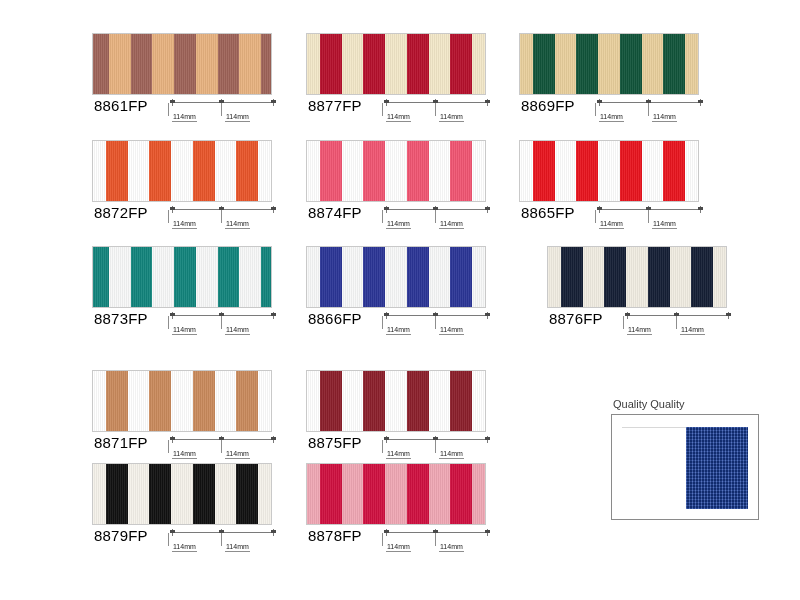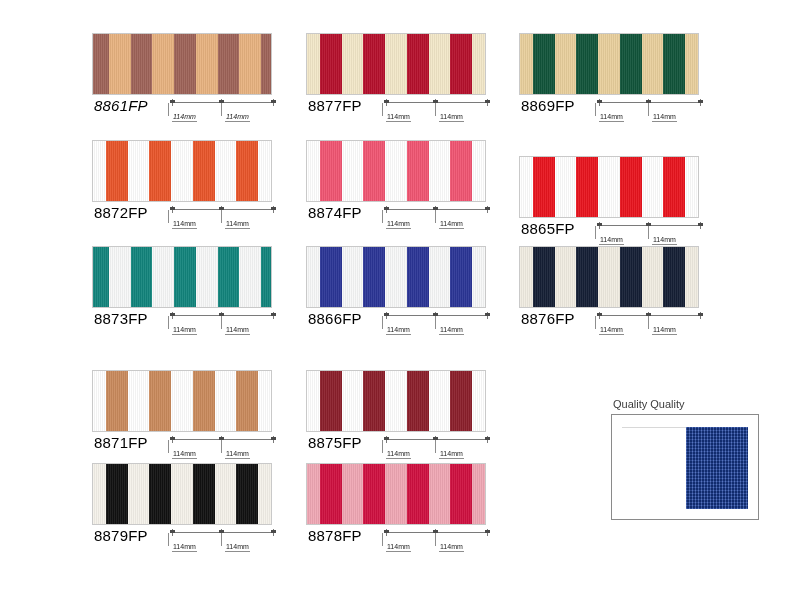--- a/index.html
+++ b/index.html
@@ -171,21 +171,21 @@
     top: 12px;
     width: 66px;
     height: 1px;
     background: #d8d8d8;
   }
 </style>
 </head>
 <body>
 
 <div id="catalog">
-    <div class="swatch-card" style="left: 92px; top: 33px; font-style: italic;">
+    <div class="swatch-card" style="left: 92px; top: 33px;">
       <div class="swatch-fabric">
         <div class="stripe" style="background: rgb(158, 99, 88); width: 16px;"></div>
         <div class="stripe" style="background: rgb(231, 178, 127); width: 22px;"></div>
         <div class="stripe" style="background: rgb(158, 99, 88); width: 22px;"></div>
         <div class="stripe" style="background: rgb(231, 178, 127); width: 22px;"></div>
         <div class="stripe" style="background: rgb(158, 99, 88); width: 22px;"></div>
         <div class="stripe" style="background: rgb(231, 178, 127); width: 22px;"></div>
         <div class="stripe" style="background: rgb(158, 99, 88); width: 22px;"></div>
         <div class="stripe" style="background: rgb(231, 178, 127); width: 22px;"></div>
         <div class="stripe" style="background: rgb(158, 99, 88); width: 10px;"></div>
@@ -306,21 +306,21 @@
         <div class="tick" style="left: 51px;"></div>
         <div class="tick-cap" style="left: 49px;"></div>
         <div class="tick" style="left: 103px;"></div>
         <div class="tick-cap" style="left: 101px;"></div>
         <div class="leader" style="left: -2px;"></div>
         <div class="dim-label" style="left: 2px;">114mm</div>
         <div class="leader" style="left: 51px;"></div>
         <div class="dim-label" style="left: 55px;">114mm</div>
       </div>
     </div>
-    <div class="swatch-card" style="left: 519px; top: 156px;">
+    <div class="swatch-card" style="left: 519px; top: 140px;">
       <div class="swatch-fabric">
         <div class="stripe" style="background: rgb(255, 255, 255); width: 13px;"></div>
         <div class="stripe" style="background: rgb(232, 20, 30); width: 22px;"></div>
         <div class="stripe" style="background: rgb(255, 255, 255); width: 22px;"></div>
         <div class="stripe" style="background: rgb(232, 20, 30); width: 22px;"></div>
         <div class="stripe" style="background: rgb(255, 255, 255); width: 22px;"></div>
         <div class="stripe" style="background: rgb(232, 20, 30); width: 22px;"></div>
         <div class="stripe" style="background: rgb(255, 255, 255); width: 22px;"></div>
         <div class="stripe" style="background: rgb(232, 20, 30); width: 22px;"></div>
         <div class="stripe" style="background: rgb(255, 255, 255); width: 13px;"></div>
@@ -387,21 +387,21 @@
         <div class="tick" style="left: 51px;"></div>
         <div class="tick-cap" style="left: 49px;"></div>
         <div class="tick" style="left: 103px;"></div>
         <div class="tick-cap" style="left: 101px;"></div>
         <div class="leader" style="left: -2px;"></div>
         <div class="dim-label" style="left: 2px;">114mm</div>
         <div class="leader" style="left: 51px;"></div>
         <div class="dim-label" style="left: 55px;">114mm</div>
       </div>
     </div>
-    <div class="swatch-card" style="left: 519px; top: 246px;">
+    <div class="swatch-card" style="left: 547px; top: 246px;">
       <div class="swatch-fabric">
         <div class="stripe" style="background: rgb(240, 236, 225); width: 13px;"></div>
         <div class="stripe" style="background: rgb(21, 31, 53); width: 22px;"></div>
         <div class="stripe" style="background: rgb(240, 236, 225); width: 22px;"></div>
         <div class="stripe" style="background: rgb(21, 31, 53); width: 22px;"></div>
         <div class="stripe" style="background: rgb(240, 236, 225); width: 22px;"></div>
         <div class="stripe" style="background: rgb(21, 31, 53); width: 22px;"></div>
         <div class="stripe" style="background: rgb(240, 236, 225); width: 22px;"></div>
         <div class="stripe" style="background: rgb(21, 31, 53); width: 22px;"></div>
         <div class="stripe" style="background: rgb(240, 236, 225); width: 13px;"></div>

